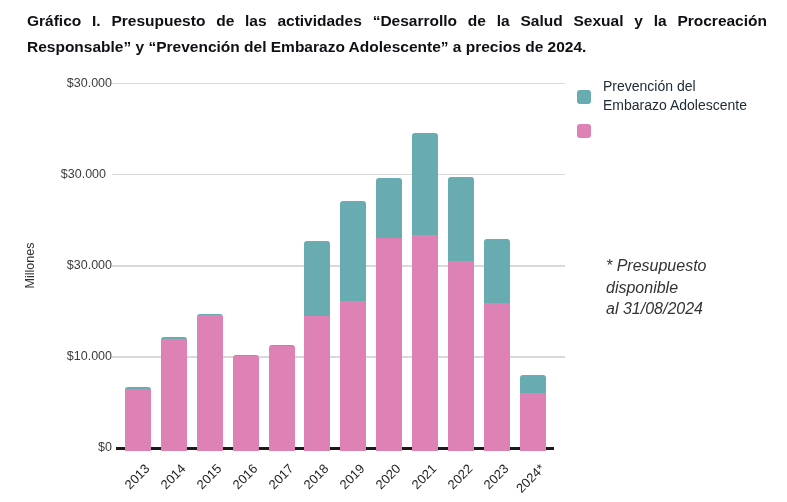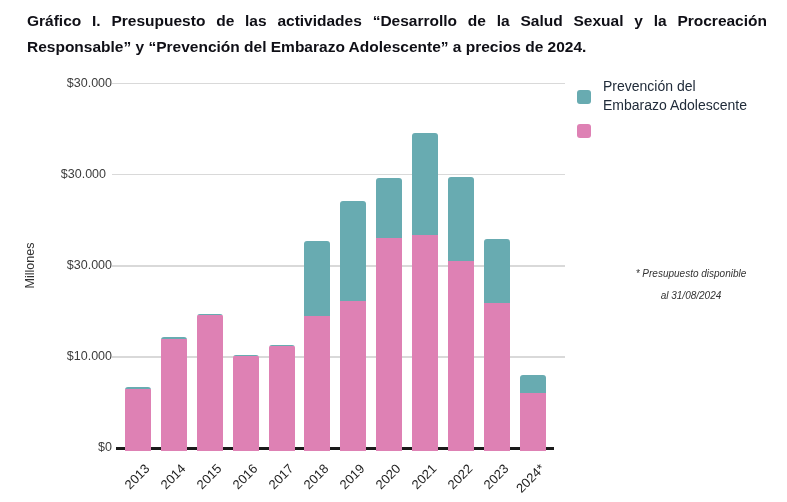--- a/index.html
+++ b/index.html
@@ -29,21 +29,21 @@
     font-size:12.5px;color:#333;transform:rotate(-90deg);
   }
   .legend{position:absolute;left:577px;top:77px;width:200px;}
   .legend-item{position:absolute;left:0;display:flex;align-items:center;}
   .swatch{width:14px;height:14px;border-radius:3px;flex:0 0 14px;margin-top:2px;}
   .legend-label{
     margin-left:12px;font-size:14px;line-height:18.5px;color:#212c3a;
     white-space:pre-line;
   }
   .notes{position:absolute;left:606px;top:255px;width:170px;color:#333;}
-  .note{margin:8px;font-size:10px;line-height:21.5px;white-space:pre-line;text-align:center;}
+  .note{margin:0;font-size:16px;line-height:21.5px;white-space:pre-line;}
   .note.italic{font-style:italic;}
   .note + .note{margin-top:13px;}
 </style>
 </head>
 <body>
 
 <div class="canvas">
 
   <h1 class="chart-title">Gráfico I. Presupuesto de las actividades “Desarrollo de la Salud Sexual y la Procreación Responsable” y “Prevención del Embarazo Adolescente” a precios de 2024.</h1>
 

